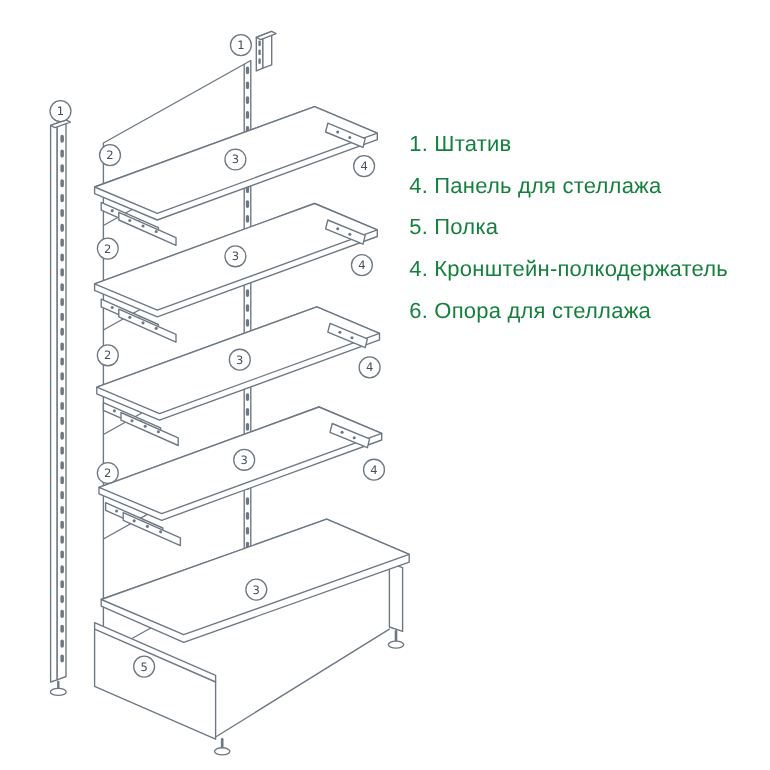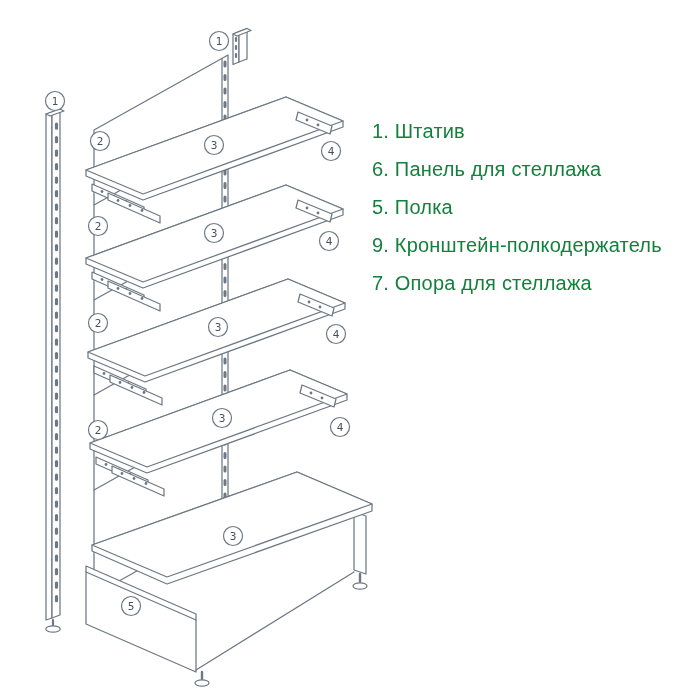--- a/index.html
+++ b/index.html
@@ -158,19 +158,19 @@
 
       <g class="callout" transform="translate(131,606)">
         <circle r="9.5"></circle>
           <text y="3.6">5</text>
       </g>
     </g>
   </svg>
 
   <div class="legend">
     <div class="legend-item">1. Штатив</div>
-    <div class="legend-item">6. Панель для стеллажа</div>
+    <div class="legend-item">4. Панель для стеллажа</div>
     <div class="legend-item">5. Полка</div>
-    <div class="legend-item">9. Кронштейн-полкодержатель</div>
-    <div class="legend-item">7. Опора для стеллажа</div>
+    <div class="legend-item">4. Кронштейн-полкодержатель</div>
+    <div class="legend-item">6. Опора для стеллажа</div>
   </div>
 
 </div>
 
 </body></html>

